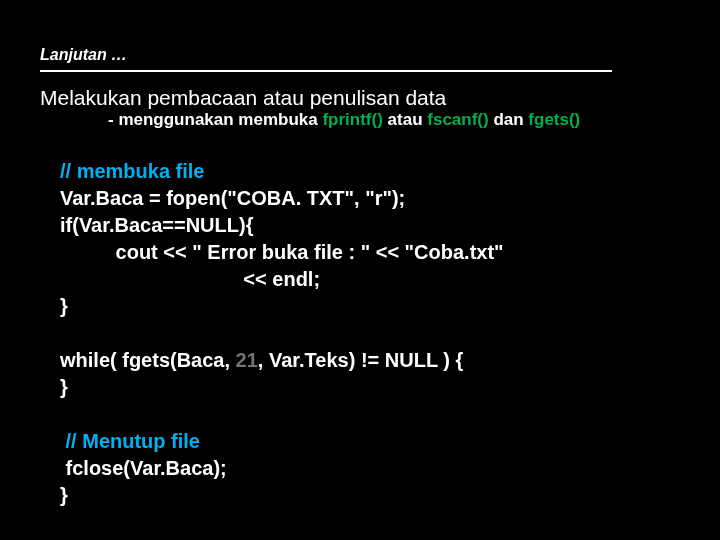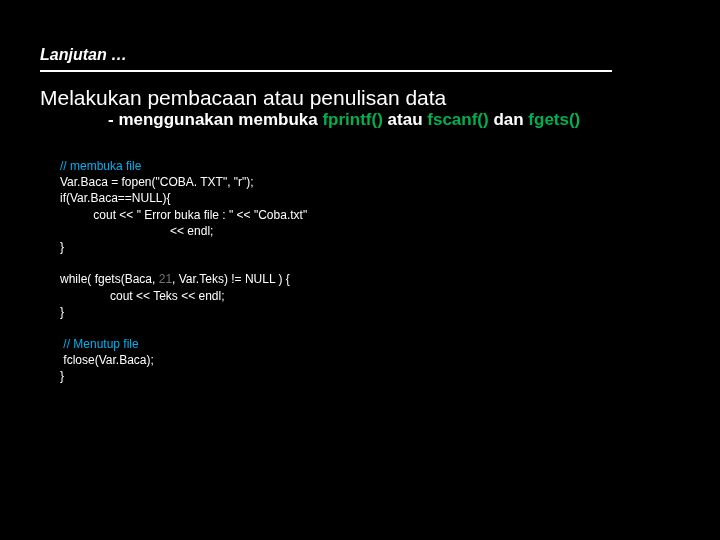--- a/index.html
+++ b/index.html
@@ -44,23 +44,24 @@
     margin: 0;
   }
   .desc-line2 {
     font-size: 17px;
     font-weight: bold;
     margin: 0 0 28px 68px;
   }
   .green { color: #00b050; }
   .red { color: #737373; }
   .code {
-    font-size: 12px;
+    font-size: 20px;
     line-height: 1.35;
     margin-left: 20px;
+    font-weight: bold;
   }
   .code .row { white-space: pre; }
   .comment { color: #00b0f0; }
 </style>
 </head>
 <body>
 
 <div class="slide">
 
   <div class="header">
@@ -74,21 +75,20 @@
 
   <div class="code">
     <div class="row comment">// membuka file</div>
     <div class="row">Var.Baca = fopen("COBA. TXT", "r");</div>
     <div class="row">if(Var.Baca==NULL){</div>
     <div class="row">          cout &lt;&lt; " Error buka file : " &lt;&lt; "Coba.txt"</div>
     <div class="row">                                 &lt;&lt; endl;</div>
     <div class="row">}</div>
     <div class="row">&nbsp;</div>
     <div class="row"><span>while( fgets(Baca, </span><span class="red">21</span><span>, Var.Teks) != NULL ) {</span></div>
-    <div class="row">               cout &lt;&lt; Teks &lt;&lt; endl;</div>
     <div class="row">}</div>
     <div class="row">&nbsp;</div>
     <div class="row comment"> // Menutup file</div>
     <div class="row"> fclose(Var.Baca);</div>
     <div class="row">}</div>
   </div>
 
 </div>
 
 </body></html>

